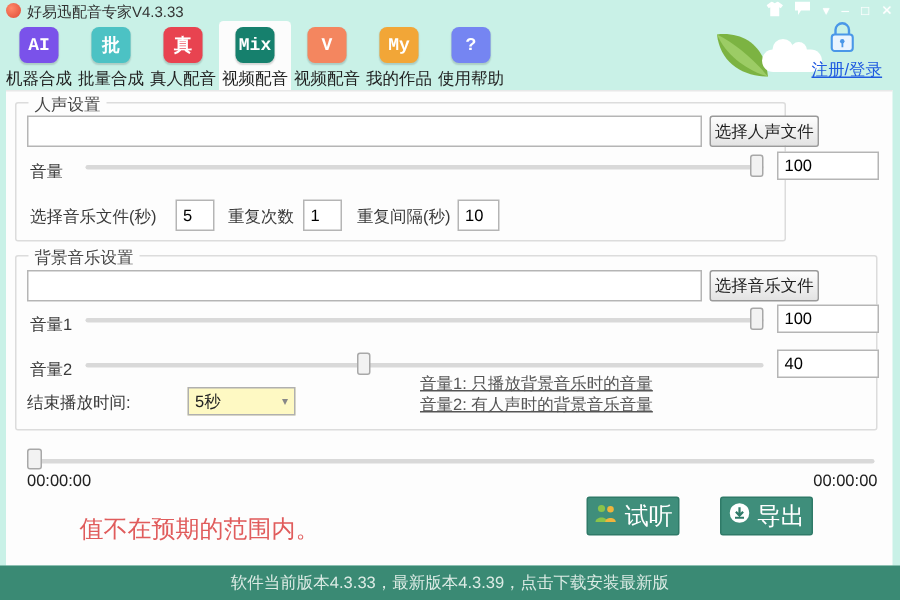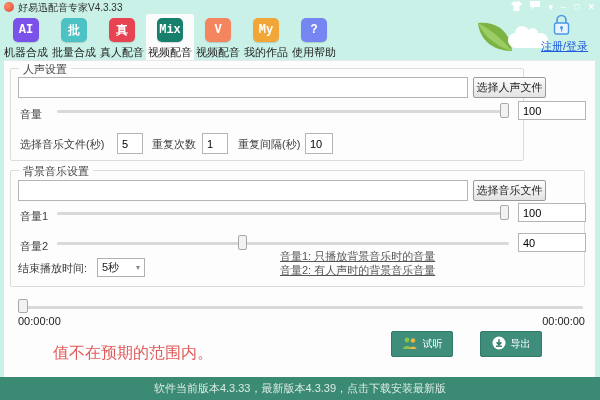--- a/index.html
+++ b/index.html
@@ -41,31 +41,31 @@
   .gray-btn { position:absolute; height:21px; border:1px solid #9a9a9a; border-radius:2px;
               background:linear-gradient(#fdfdfd,#e3e3e3); font-size:11px; color:#222; cursor:pointer;
               font-family:inherit; }
   .lbl { position:absolute; font-size:11px; color:#3a3a3a; white-space:nowrap; }
   .num-input { position:absolute; width:68px; height:19px; border:1px solid #b5b5b5; background:#fff; font-size:11px; padding:0 4px; }
 
   .slider { position:absolute; height:16px; }
   .slider .track { position:absolute; left:0; right:0; top:7px; height:3px; background:#d9d9d9; border-radius:2px; }
   .slider .thumb { position:absolute; top:0; width:9px; height:15px; background:#f2f2f2; border:1px solid #a8a8a8; border-radius:2px; }
 
-  .dropdown { position:absolute; width:48px; height:19px; border:1px solid #b0b0b0; background:#ffffff;
-              font-size:11px; color:#222; display:flex; align-items:center; padding:0 4px; cursor:pointer; }
+  .dropdown { position:absolute; width:72px; height:19px; border:1px solid #b0b0b0; background:#fef9c3;
+              font-size:11px; color:#222; display:flex; align-items:center; padding:0 4px; cursor:pointer;margin-left:28px; }
   .dropdown .arrow { margin-left:auto; color:#888; font-size:8px; }
 
   .notes { position:absolute; font-size:11px; color:#555; line-height:14px; white-space:nowrap; }
 
   .error { position:absolute; font-size:16px; color:#e05c5c; white-space:nowrap; }
   .time { position:absolute; font-size:11px; color:#222; }
 
   .teal-btn { position:absolute; height:26px; background:#3f8e7b; border:1px solid #2f7a68; border-radius:2px;
-              color:#fff; font-size:10px; display:flex; align-items:center; justify-content:center; gap:5px;
+              color:#fff; font-size:16px; display:flex; align-items:center; justify-content:center; gap:5px;
               cursor:pointer; font-family:inherit; }
 
   .statusbar { position:absolute; left:0; top:377px; width:600px; height:23px; background:#3a8a74;
                display:flex; align-items:center; justify-content:center; }
   .statusbar span { font-size:11px; color:#dcebe5; }
 </style>
 </head>
 <body>
 
 <div class="window">

